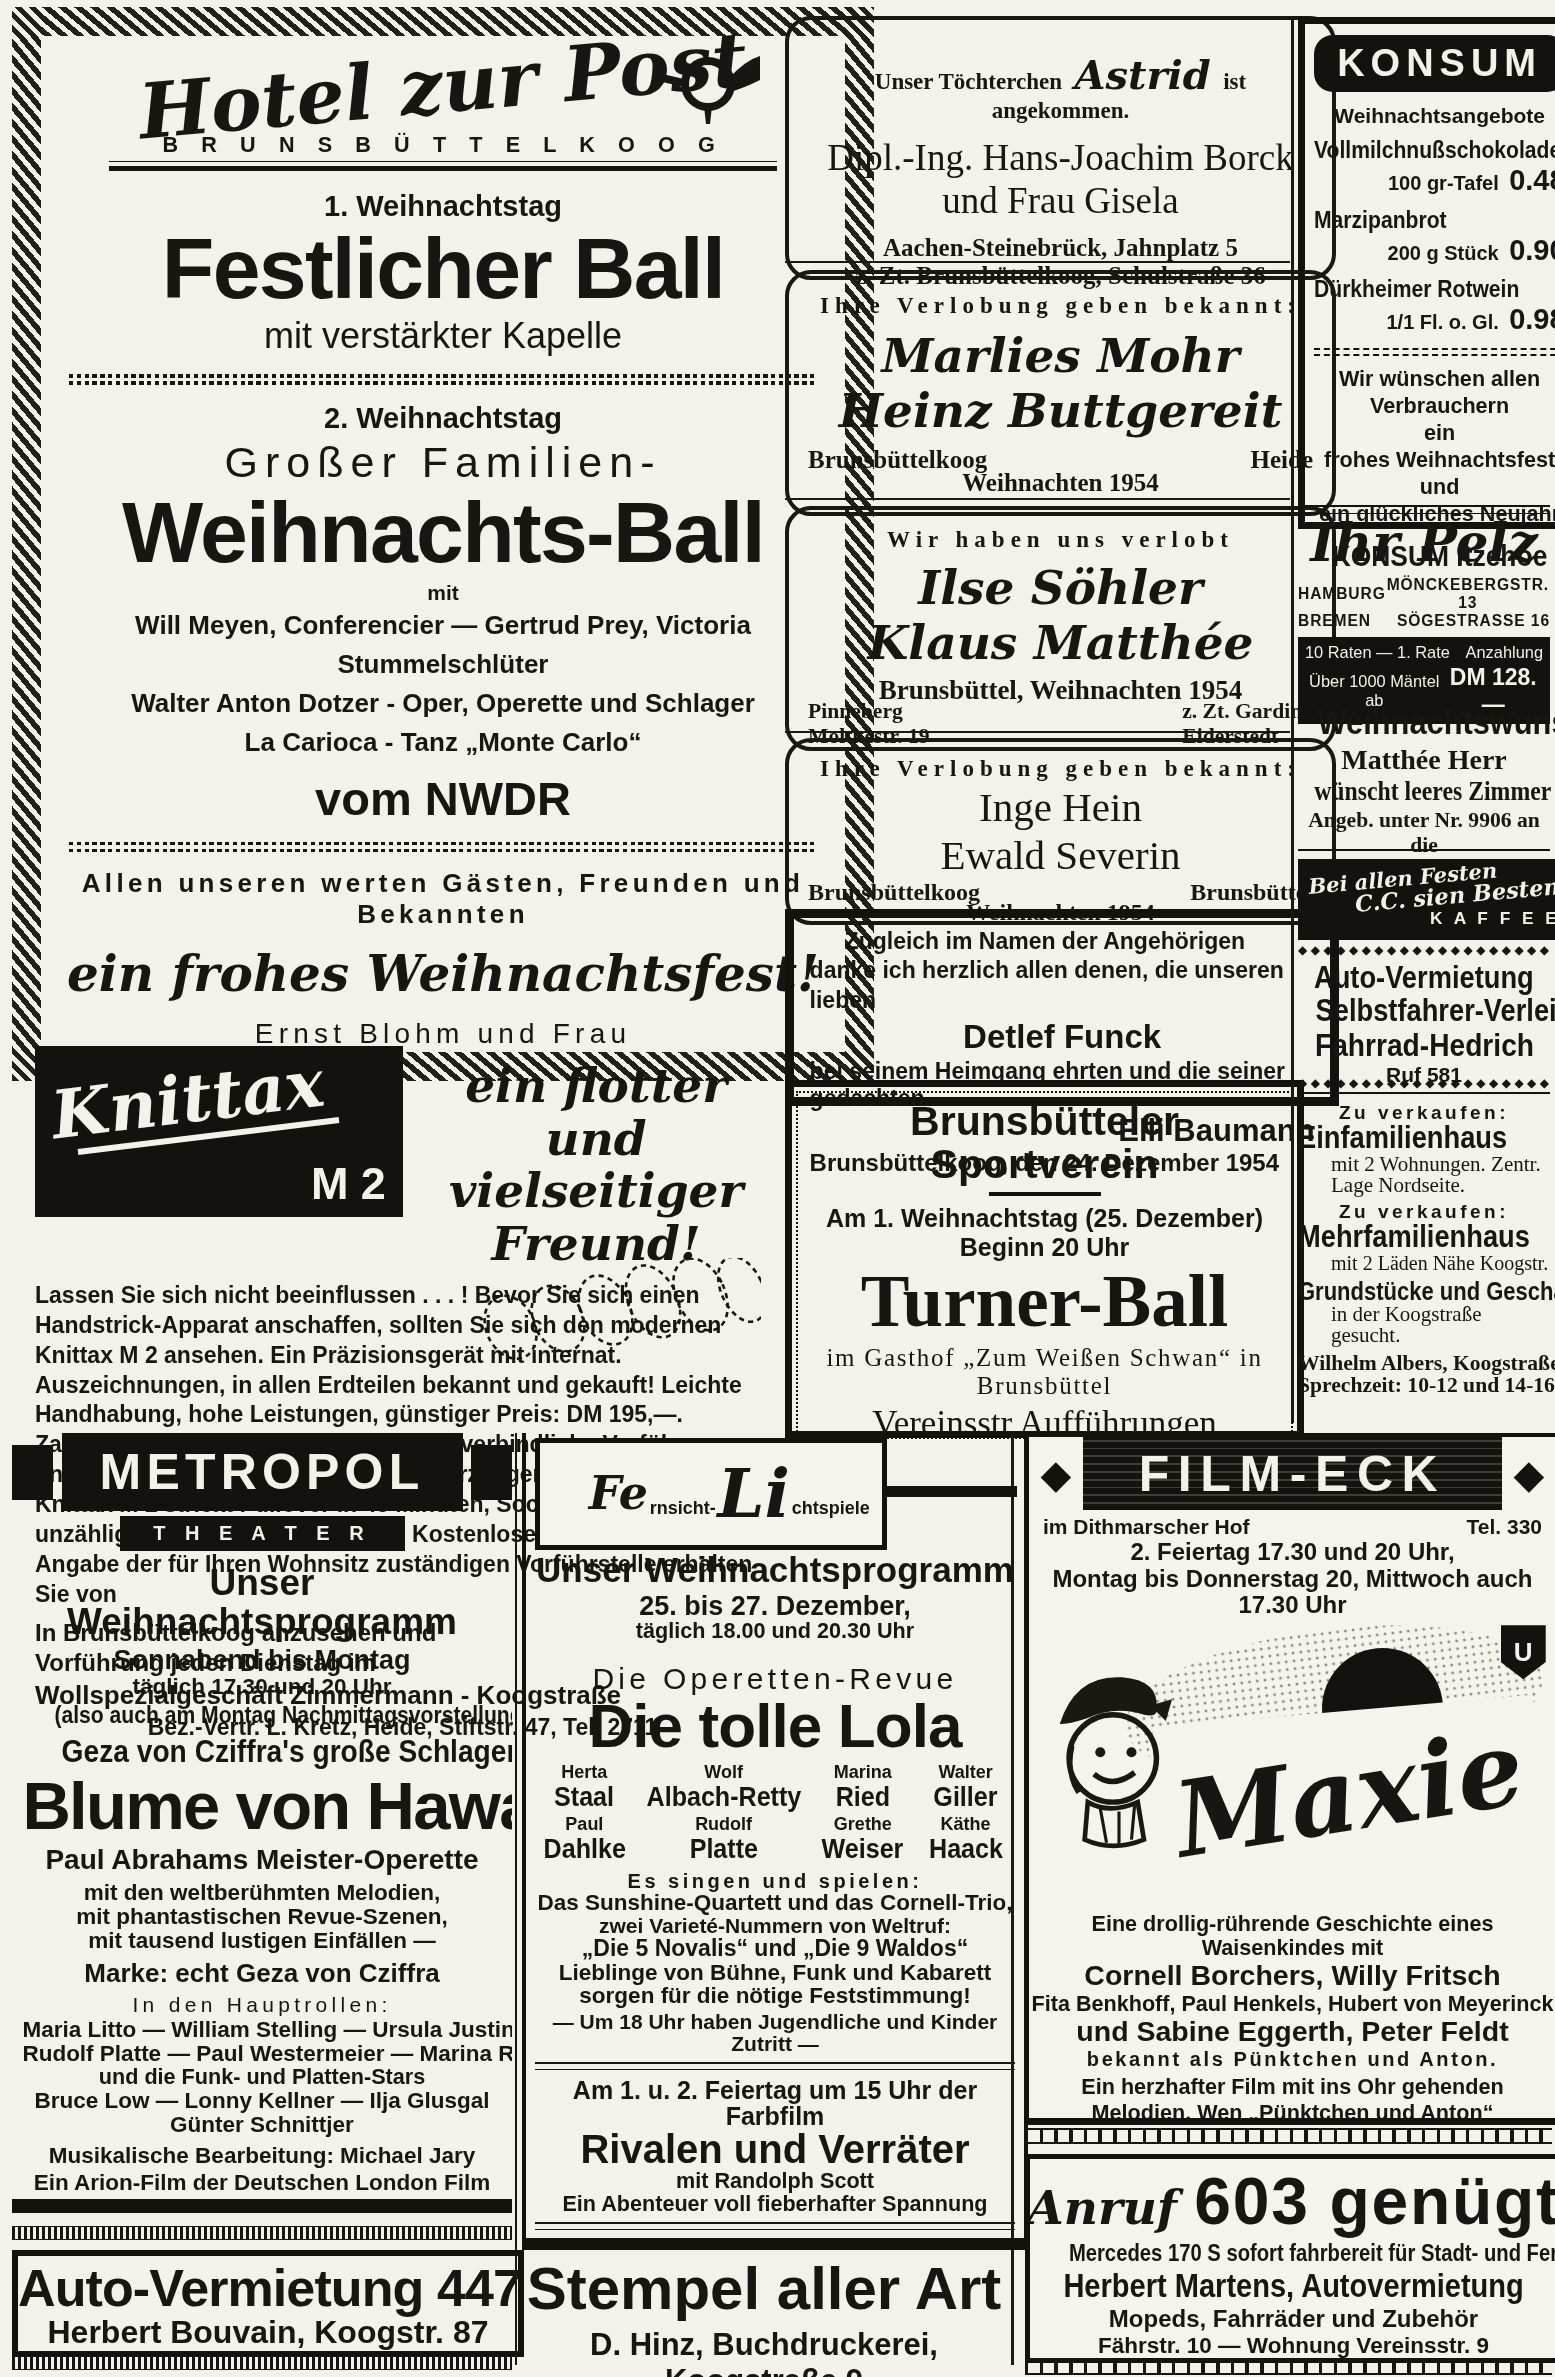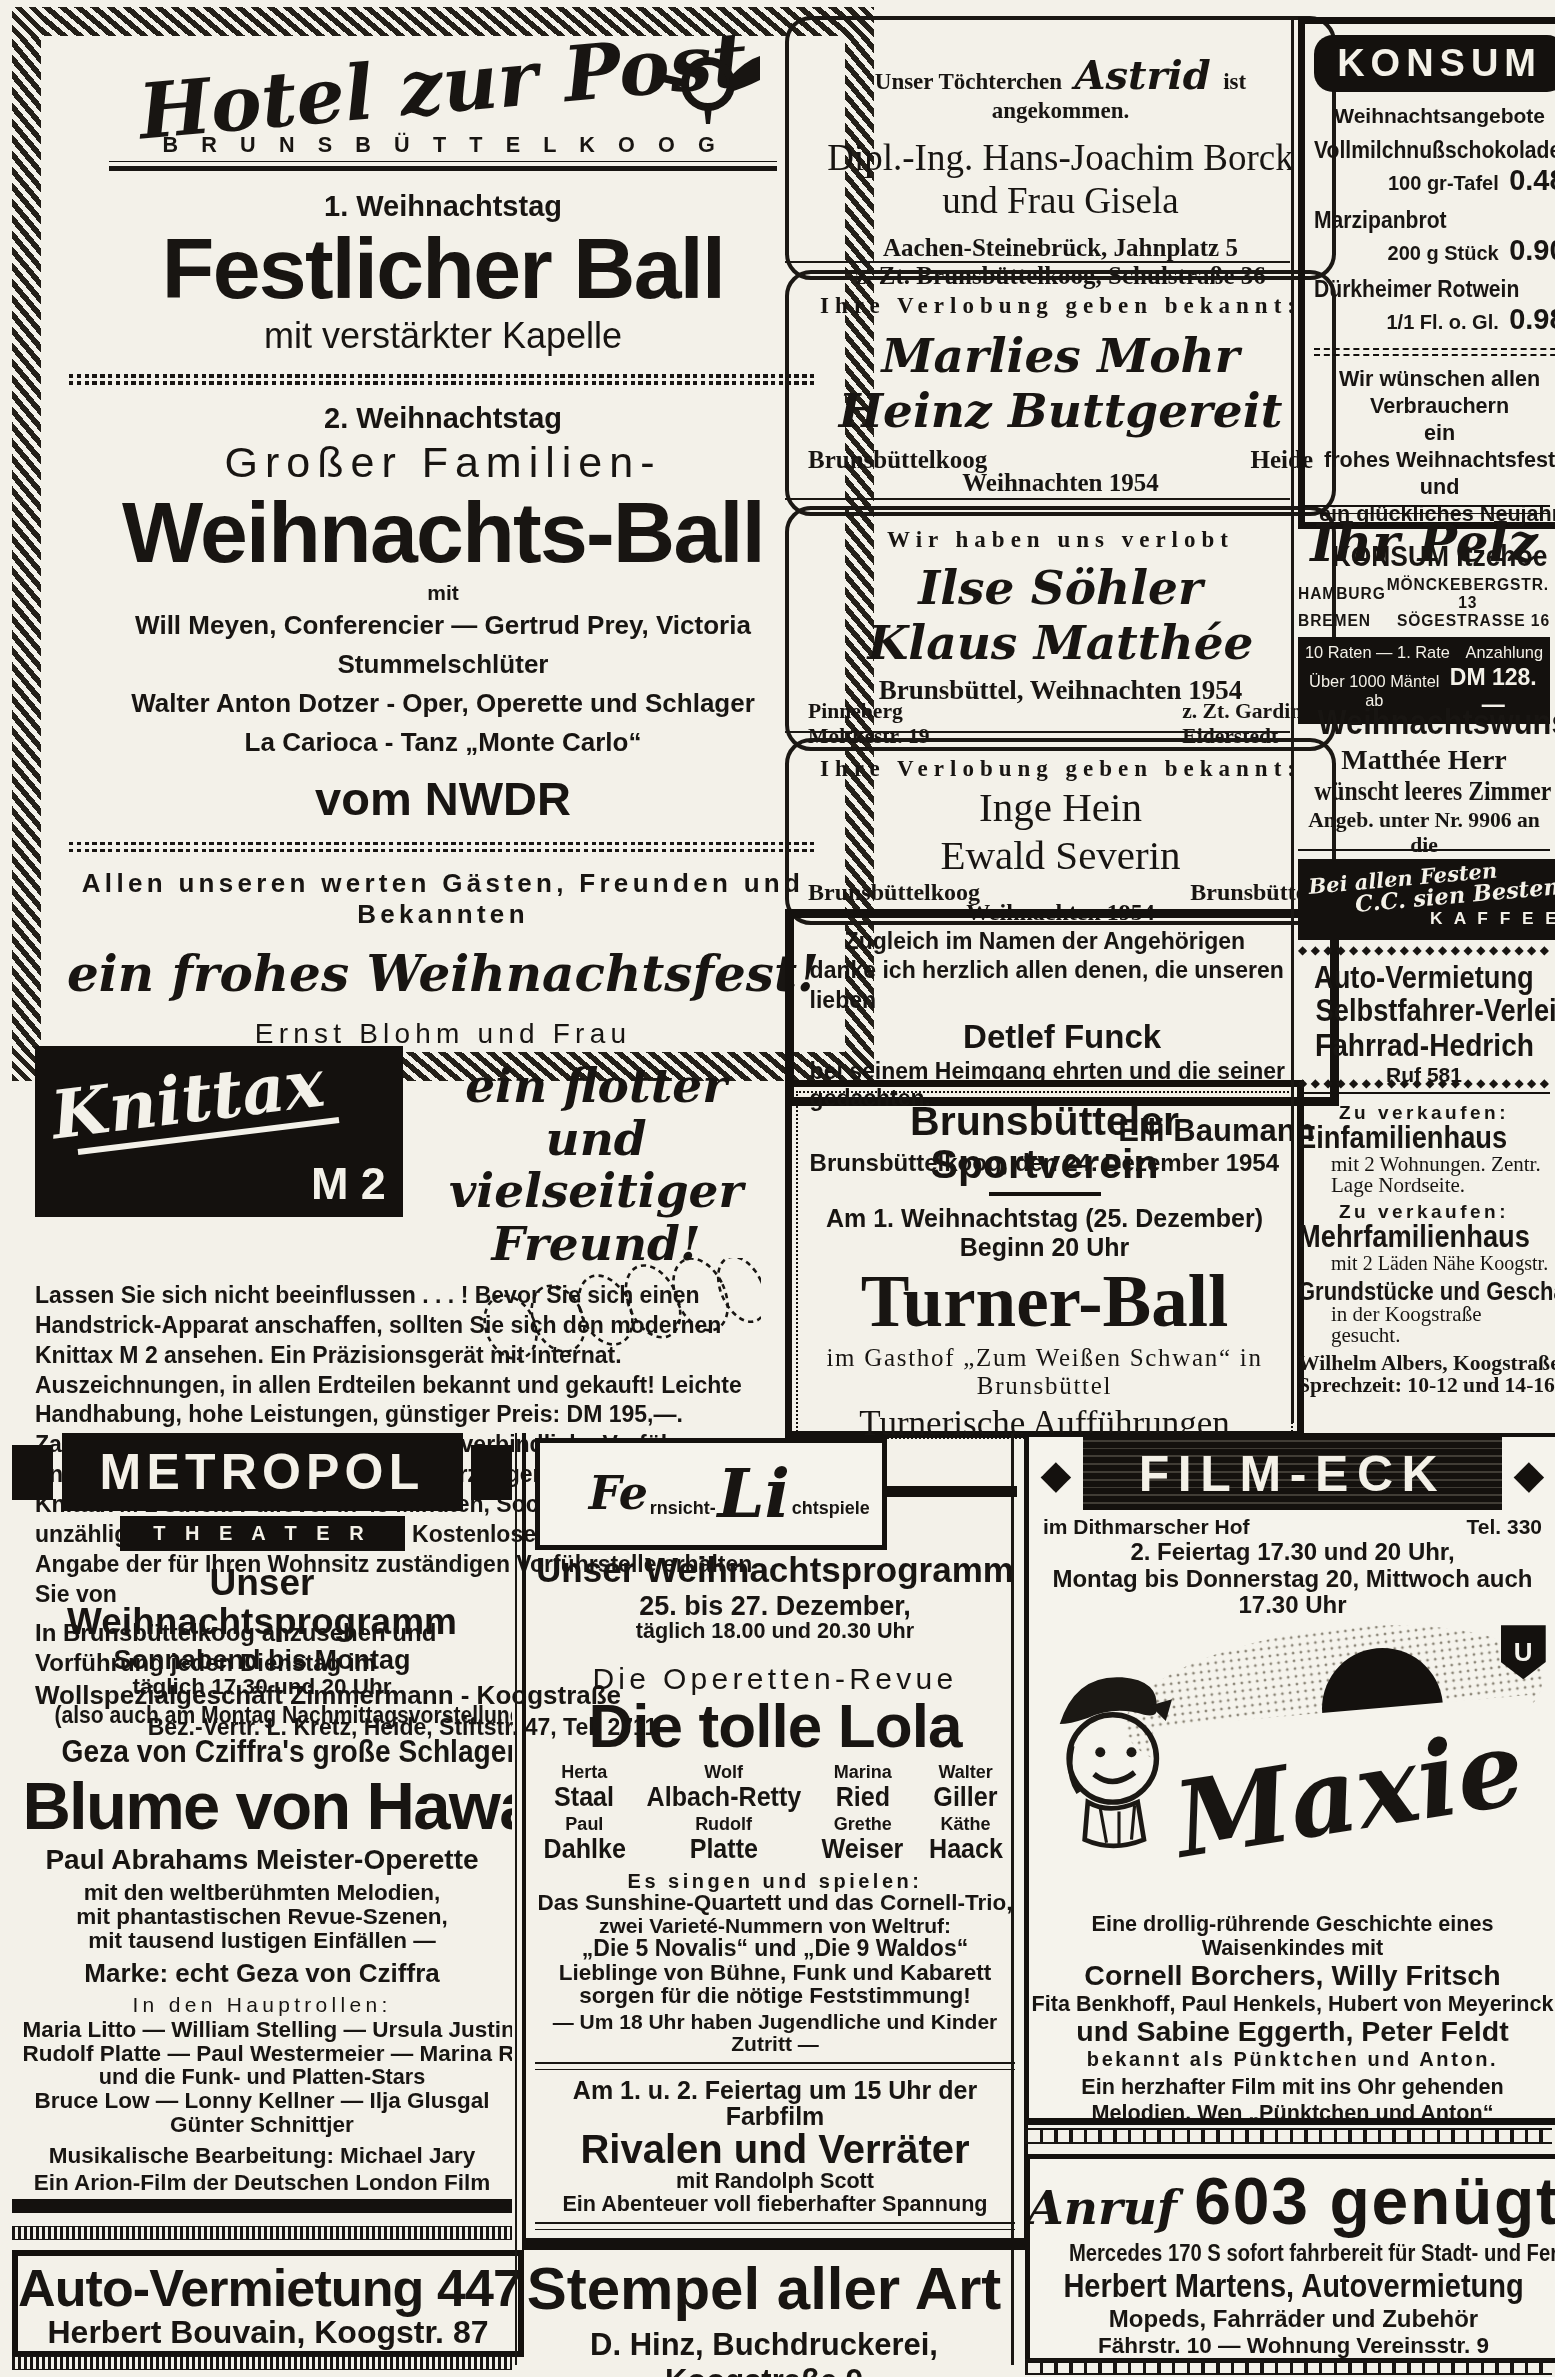--- a/index.html
+++ b/index.html
@@ -179,21 +179,21 @@
     <div style="font-size:24px;font-weight:600;margin-top:0;">Brunsbüttelkoog, den 24. Dezember 1954</div>
   </div>
 
   <div class="abs" style="left:785px;top:1080px;width:505px;height:344px;border:7.8px solid #14110e;">
     <div class="c" style="border:2.6px dotted #14110e;margin:4.3px;height:calc(100% - 14px);padding:7px 5.2px;overflow:hidden;">
       <div class="xb" style="font-size:41px;line-height:1.05;">Brunsbütteler Sportverein</div>
       <div style="width:112px;height:4.3px;background:#14110e;margin:5.2px auto 8.6px;"></div>
       <div class="b" style="font-size:25px;">Am 1. Weihnachtstag (25. Dezember)  Beginn 20 Uhr</div>
       <div class="f xb" style="font-size:73px;line-height:1.05;margin-top:1.7px;">Turner-Ball</div>
       <div class="f" style="font-size:25px;letter-spacing:1.7px;margin-top:3.5px;">im Gasthof „Zum Weißen Schwan“ in Brunsbüttel</div>
-      <div class="f" style="font-size:35px;margin-top:5.2px;line-height:1.1;">Turnerische Aufführungen</div>
+      <div class="f" style="font-size:35px;margin-top:5.2px;line-height:1.1;">Vereinsstr Aufführungen</div>
 
     </div>
   </div>
 
   <div class="vline abs" style="left:1291px;top:15.6px;height:1407px;"></div>
 
   <div class="abs c" style="left:1298px;top:17.3px;width:252px;height:477px;border:7.8px solid #14110e;padding:10.4px 8.6px;">
     <div class="konsum-badge">KONSUM</div>
     <div class="b" style="font-size:21px;margin:12px 0 8.6px;">Weihnachtsangebote</div>
 

